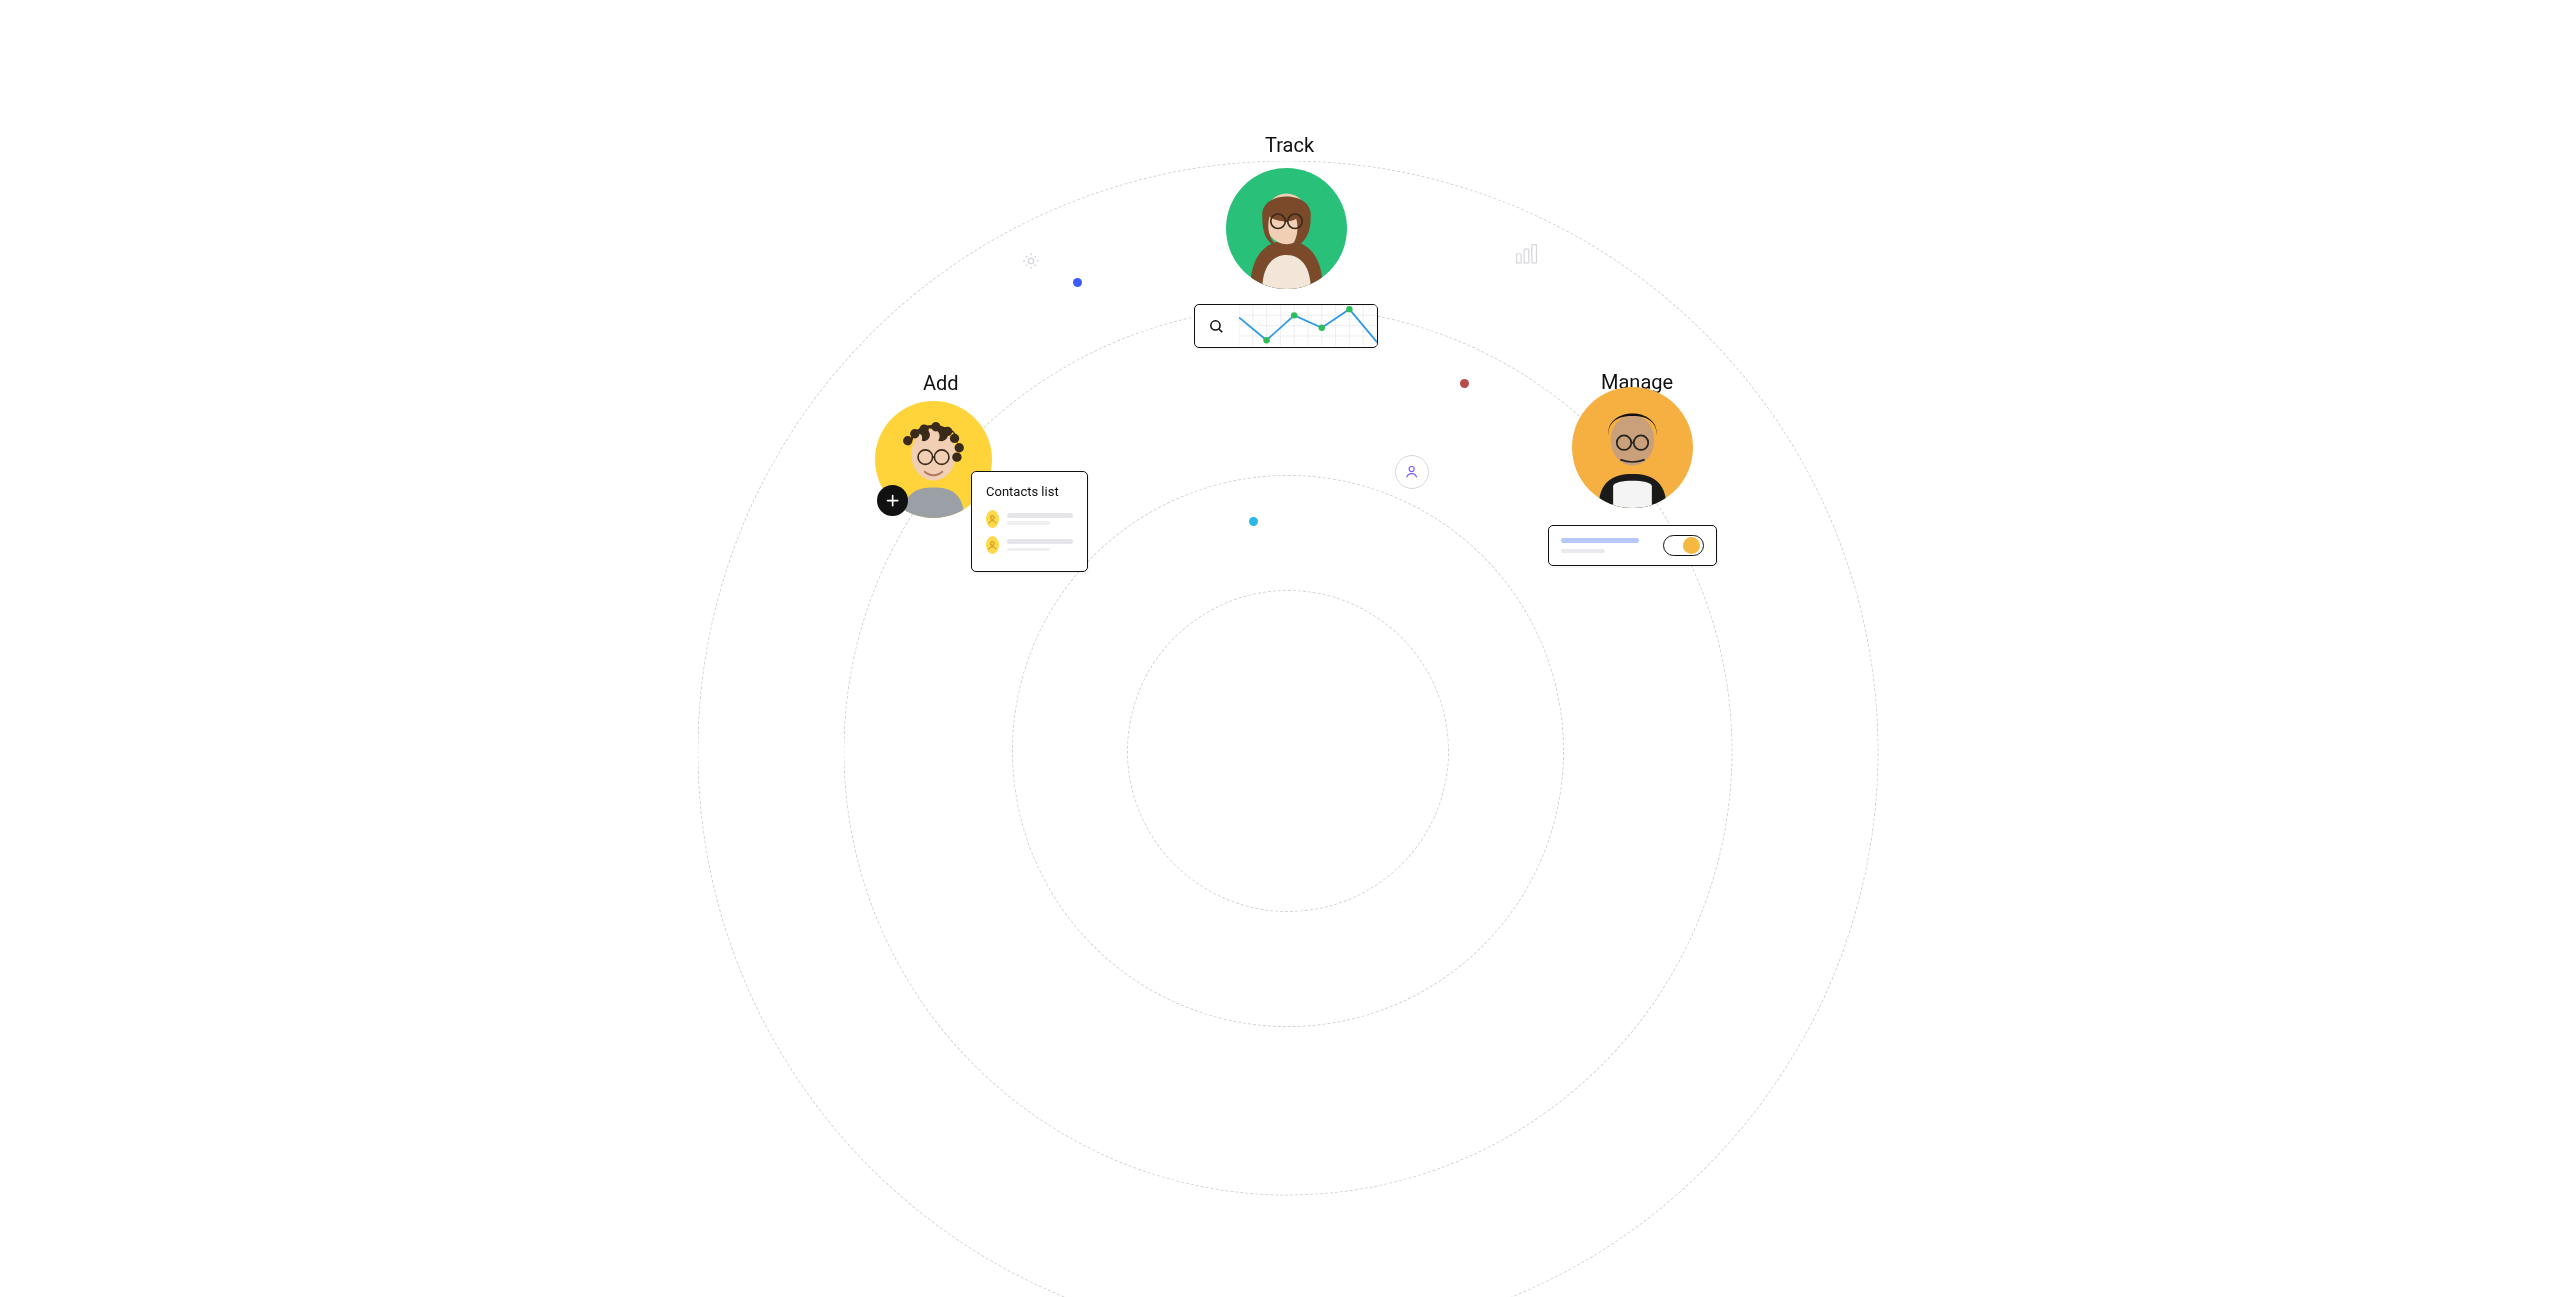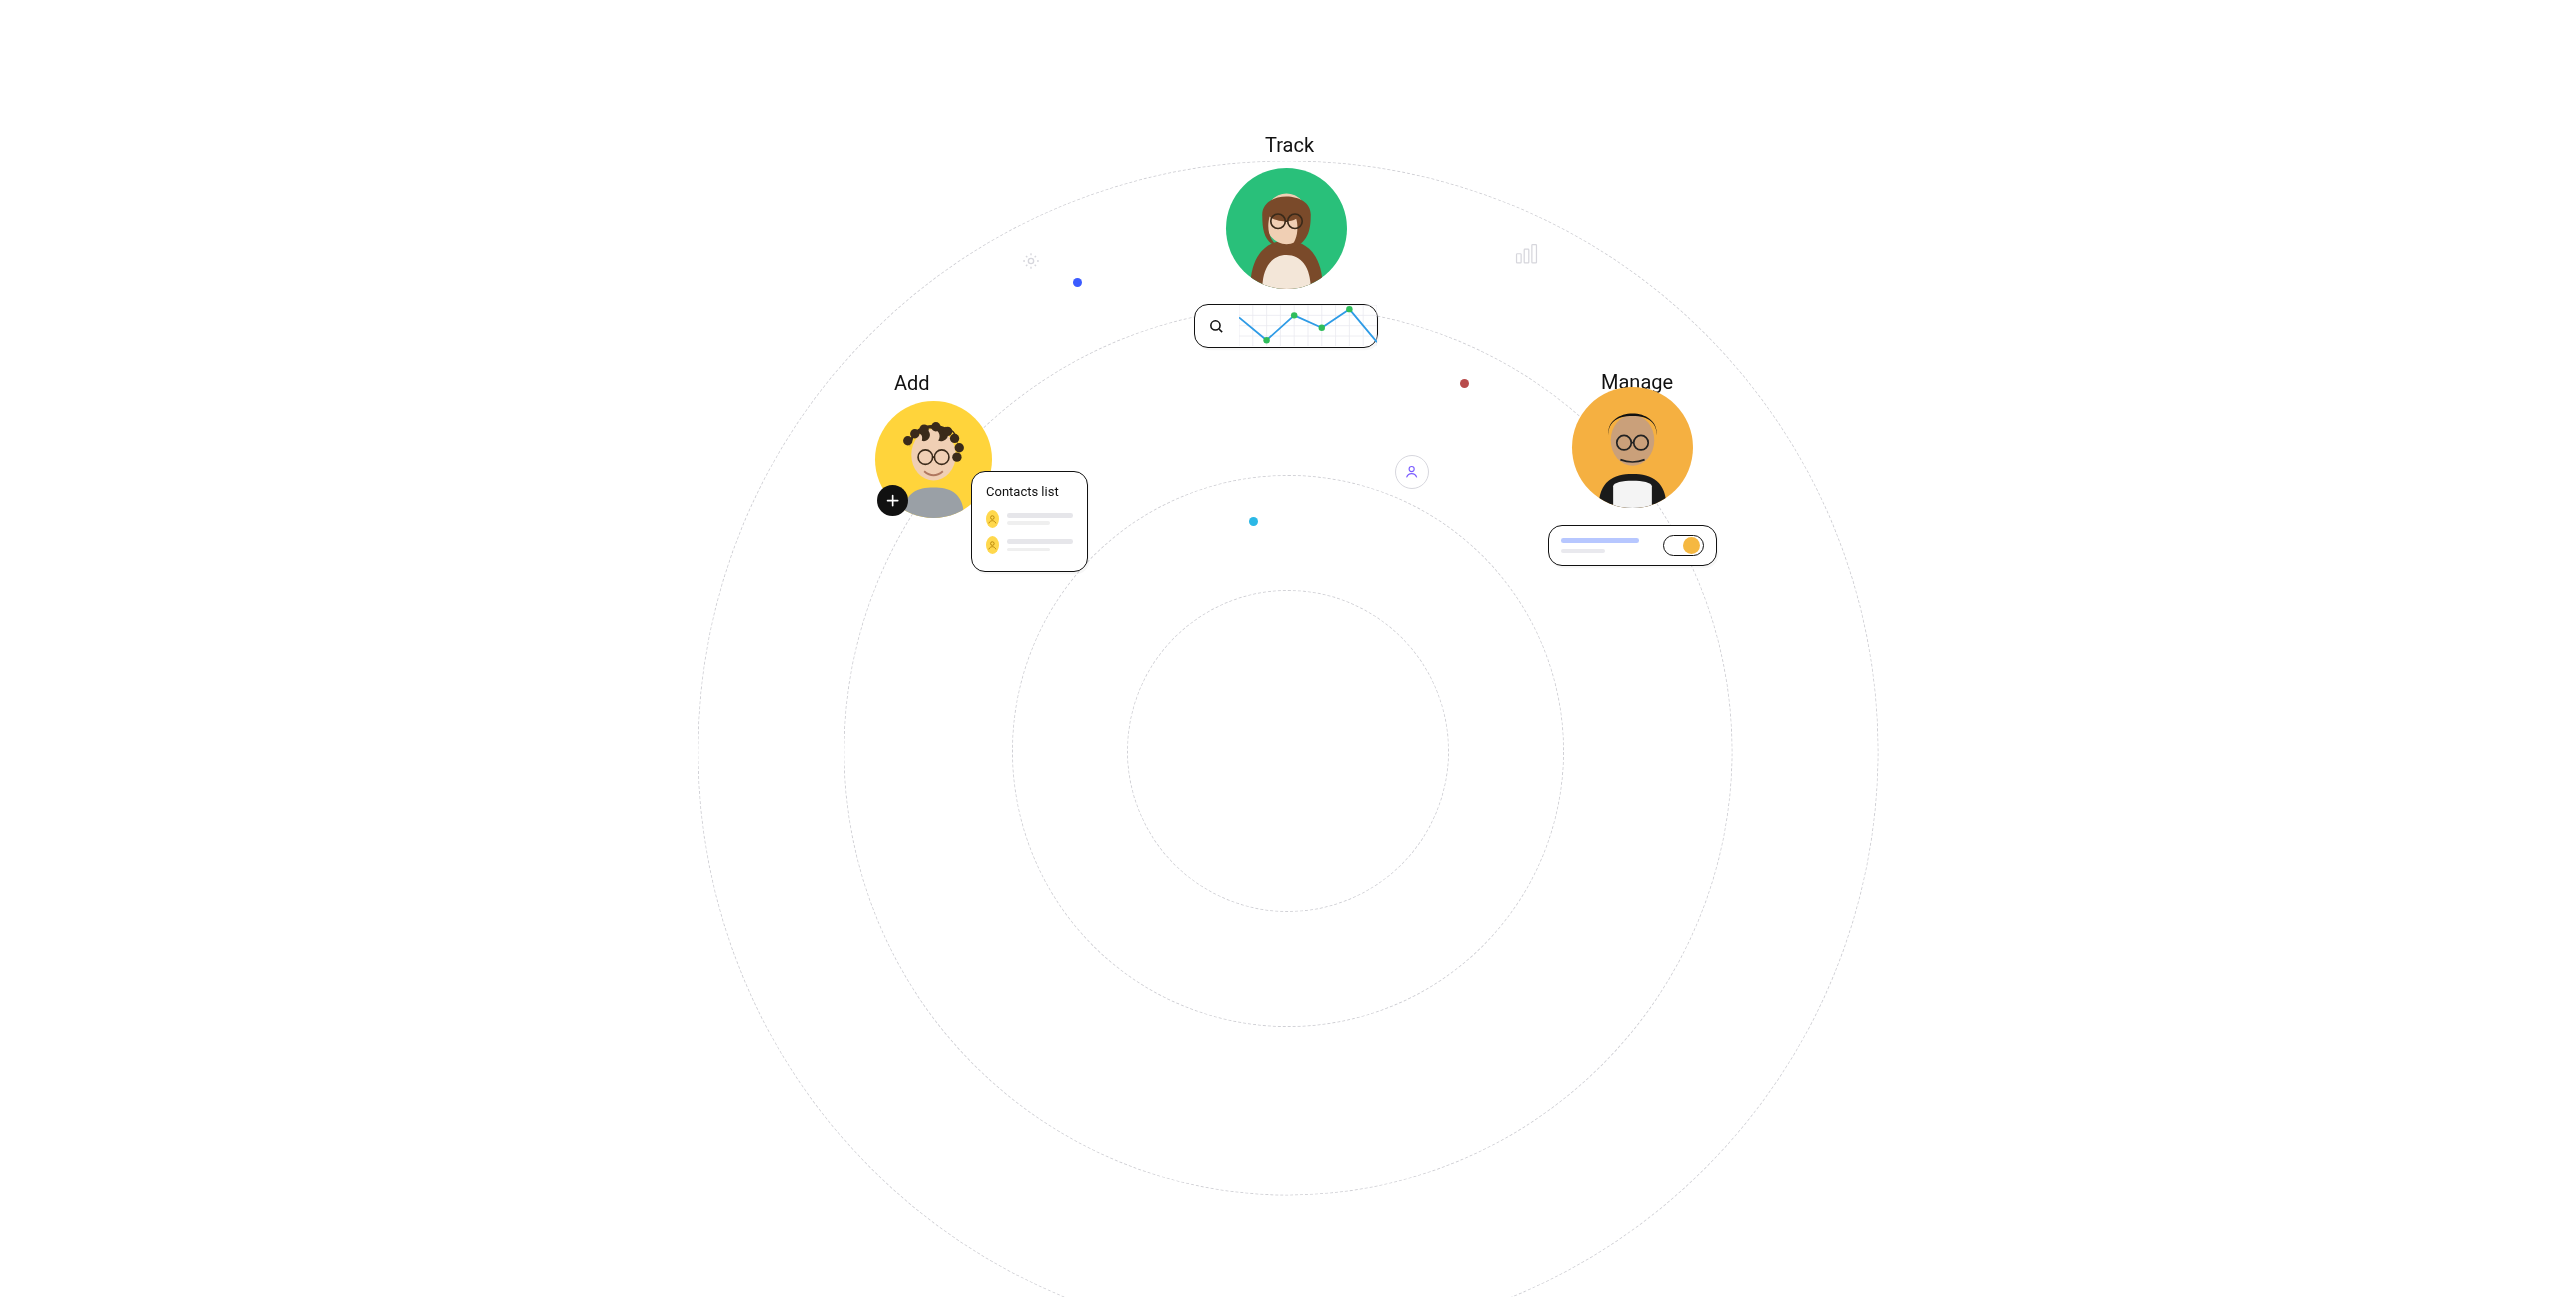--- a/index.html
+++ b/index.html
@@ -3,21 +3,21 @@
 <meta charset="utf-8">
 <style>
   * { box-sizing: border-box; margin: 0; padding: 0; }
   html, body { width: 100%; height: 100%; background: #fff; font-family: -apple-system, BlinkMacSystemFont, "Segoe UI", Roboto, Helvetica, Arial, sans-serif; overflow: hidden; }
   .stage { position: relative; width: 1178px; height: 601px; margin: 0 auto; background: #fff; }
   .label { position: absolute; font-size: 20px; color: #111; font-weight: 400; }
   .avatar { position: absolute; border-radius: 50%; overflow: hidden; display: flex; align-items: flex-end; justify-content: center; }
   .avatar svg { display: block; }
   .ring { position: absolute; border-radius: 50%; border: 1.2px dashed #d0d0d5; }
   .dot { position: absolute; border-radius: 50%; }
-  .card { position: absolute; background: #fff; border: 1.2px solid #111; border-radius: 14px; box-shadow: 1.5px 2.3px 0 rgba(0,0,0,0.03); }
+  .card { position: absolute; background: #fff; border: 1.2px solid #111; border-radius: 5px; box-shadow: 1.5px 2.3px 0 rgba(0,0,0,0.03); }
   .contacts-card { padding: 12.3px 14px 14px 14px; }
   .contacts-title { font-size: 13px; color: #111; margin-bottom: 10.7px; }
   .contact-row { display: flex; align-items: center; gap: 7.7px; margin-top: 7.7px; }
   .contact-ico { width: 18.4px; height: 18.4px; border-radius: 50%; background: #ffd84d; display:flex; align-items:center; justify-content:center; }
   .contact-lines { flex: 1; }
   .cline1 { width: 66px; height: 4.6px; background: #e6e6ea; border-radius: 2.3px; margin-bottom: 3.8px; }
   .cline2 { width: 43px; height: 3.8px; background: #efefef; border-radius: 2.3px; }
   .plus-badge { position:absolute; width:31px; height:31px; border-radius:50%; background:#111; display:flex; align-items:center; justify-content:center; }
   .chart-card { display:flex; align-items:stretch; }
   .chart-search { width:43px; display:flex; align-items:center; justify-content:center; }
@@ -109,21 +109,21 @@
             <polyline points="0,16.200000000000003 36,45.9 72,13.5 108,29.7 144,5.399999999999999 180,48.6" fill="none" stroke="#2e9be6" stroke-width="2.4" stroke-linejoin="round"></polyline>
             <circle cx="36" cy="45.9" r="4.2" fill="#2fbd5b"></circle>
             <circle cx="72" cy="13.5" r="4.2" fill="#2fbd5b"></circle>
             <circle cx="108" cy="29.7" r="4.2" fill="#2fbd5b"></circle>
             <circle cx="144" cy="5.399999999999999" r="4.2" fill="#2fbd5b"></circle>
           </g>
       </svg>
     </div>
   </div>
 
-  <div class="label" style="left:195px; top:371px;">Add</div>
+  <div class="label" style="left:224px; top:371px;">Add</div>
   <div class="avatar" style="left:176px; top:401px; width:117px; height:117px; background:#ffd43b;">
     <svg viewBox="0 0 100 100" width="117" height="117">
       <path d="M24 100 C24 80 34 74 50 74 C66 74 76 80 76 100 Z" fill="#9aa0a6"></path>
       <ellipse cx="50" cy="46" rx="19" ry="22" fill="#f0cfb4"></ellipse>
       <path d="M30 40 C26 14 74 14 70 40 C72 30 68 24 60 22 C66 30 60 36 54 34 C58 28 52 22 44 24 C50 28 46 36 40 34 C42 26 34 26 32 34 C30 30 30 36 30 40 Z" fill="#3a2a1a"></path>
       <g fill="#3a2a1a">
         <circle cx="28" cy="34" r="4"></circle>
           <circle cx="34" cy="28" r="4"></circle>
           <circle cx="42" cy="24" r="4"></circle>
         <circle cx="52" cy="22" r="4"></circle>

